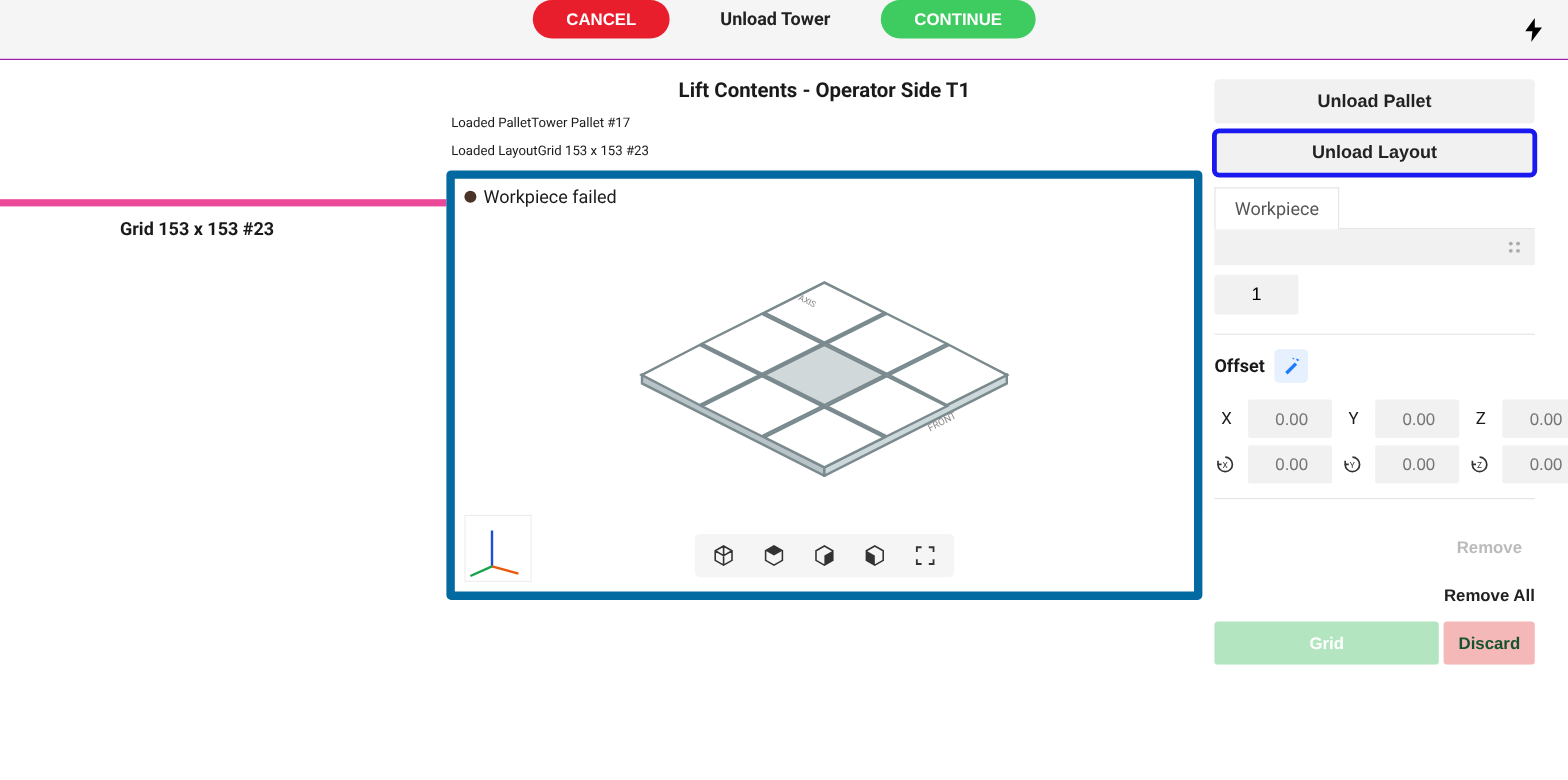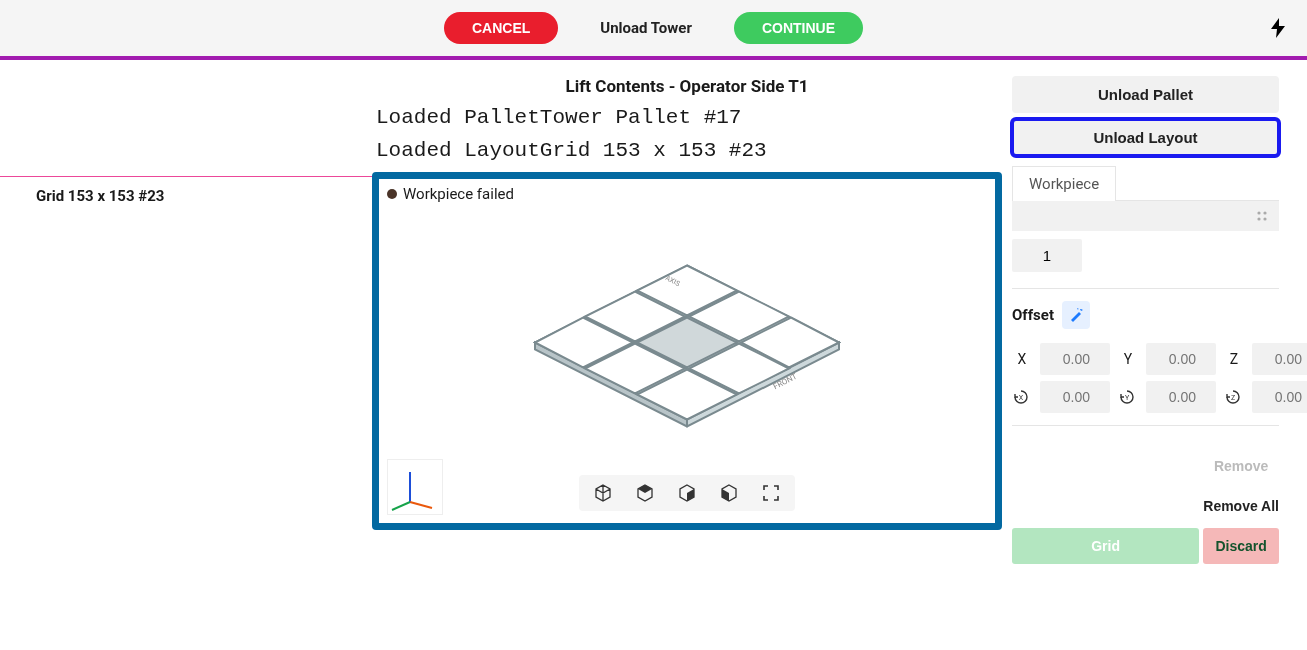--- a/index.html
+++ b/index.html
@@ -1,30 +1,30 @@
 <!DOCTYPE html>
 <html><head>
 <meta charset="utf-8">
 <style>
 * { box-sizing: border-box; margin: 0; padding: 0; }
 body { font-family: -apple-system, BlinkMacSystemFont, "Segoe UI", Roboto, Arial, sans-serif; font-size: 14px; color: #1a1a1a; background: #fff; width: 1307px; }
-.topbar { background: #f5f5f5; height: 60px; display: flex; align-items: center; justify-content: center; position: relative; border-bottom: 4px solid #a21caf; }
+.topbar { background: #f5f5f5; height: 50px; display: flex; align-items: flex-start; justify-content: center; position: relative; border-bottom: 1px solid #a21caf; }
 .topbar-center { display: flex; align-items: center; gap: 12px; }
 .pill { border: none; border-radius: 20px; padding: 8px 28px; font-weight: 700; font-size: 14px; cursor: pointer; color: #fff; }
 .pill-cancel { background: #e91e2d; }
 .pill-previous { background: #1d7bff; }
 .pill-continue { background: #3ecb5f; }
 .topbar-title { font-weight: 700; font-size: 15px; color: #222; padding: 0 30px; }
 .bolt { position: absolute; right: 22px; top: 50%; transform: translateY(-50%); font-size: 18px; }
 .main { display: flex; padding: 16px 0 0 0; }
 .left { width: 372px; padding-top: 100px; }
-.left-item { border-top: 1px solid #ec4899; padding: 10px 14px 10px 36px; font-weight: 700; font-size: 15px; }
+.left-item { border-top: 6px solid #ec4899; padding: 10px 14px 10px 100px; font-weight: 700; font-size: 15px; }
 .center { flex: 1; min-width: 0; }
 .page-title { text-align: center; font-weight: 700; font-size: 17px; margin-bottom: 10px; }
-.loaded-line { font-size: 21px; margin-bottom: 10px; padding-left: 4px; font-family: Liberation Mono, monospace; }
+.loaded-line { font-size: 11px; margin-bottom: 10px; padding-left: 4px; }
 .viewer { border: 7px solid #0369a1; border-radius: 4px; height: 358px; position: relative; background: #fff; overflow: hidden; }
 .status-row { position: absolute; top: 6px; left: 8px; display: flex; align-items: center; gap: 6px; font-size: 15px; }
 .status-dot { width: 10px; height: 10px; border-radius: 50%; background: #4a3428; display: inline-block; }
 .axes { position: absolute; left: 8px; bottom: 8px; width: 56px; height: 56px; border: 1px solid #eee; background: #fff; }
 .view-toolbar { position: absolute; left: 50%; bottom: 12px; transform: translateX(-50%); background: #f5f5f5; border-radius: 4px; padding: 8px 14px; display: flex; gap: 22px; align-items: center; }
 .vt-btn { width: 20px; height: 20px; display: flex; align-items: center; justify-content: center; cursor: pointer; }
 .grid3d { position: absolute; left: 50%; top: 50%; transform: translate(-50%,-55%); }
 .right { width: 305px; padding: 0 28px 0 10px; }
 .rbtn { width: 100%; background: #f1f1f1; border: none; border-radius: 4px; padding: 10px 0; font-weight: 700; font-size: 15px; color: #222; margin-bottom: 6px; cursor: pointer; }
 .rbtn-selected { outline: 4px solid #1a1af0; outline-offset: -2px; }

